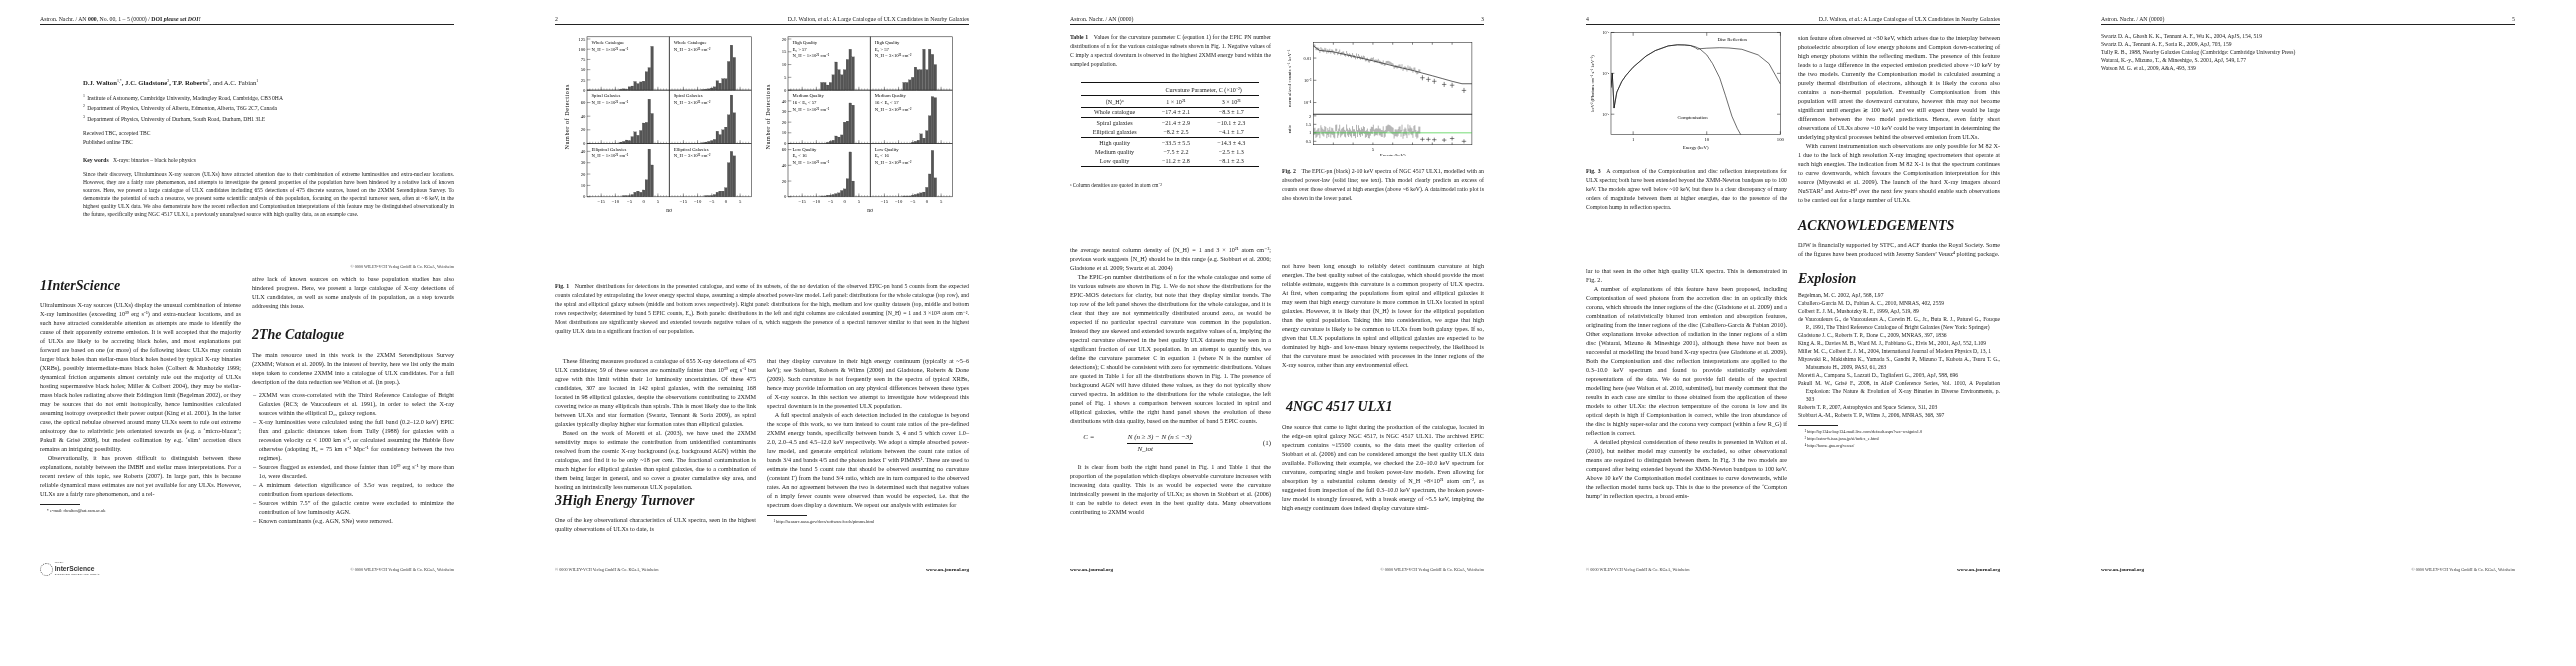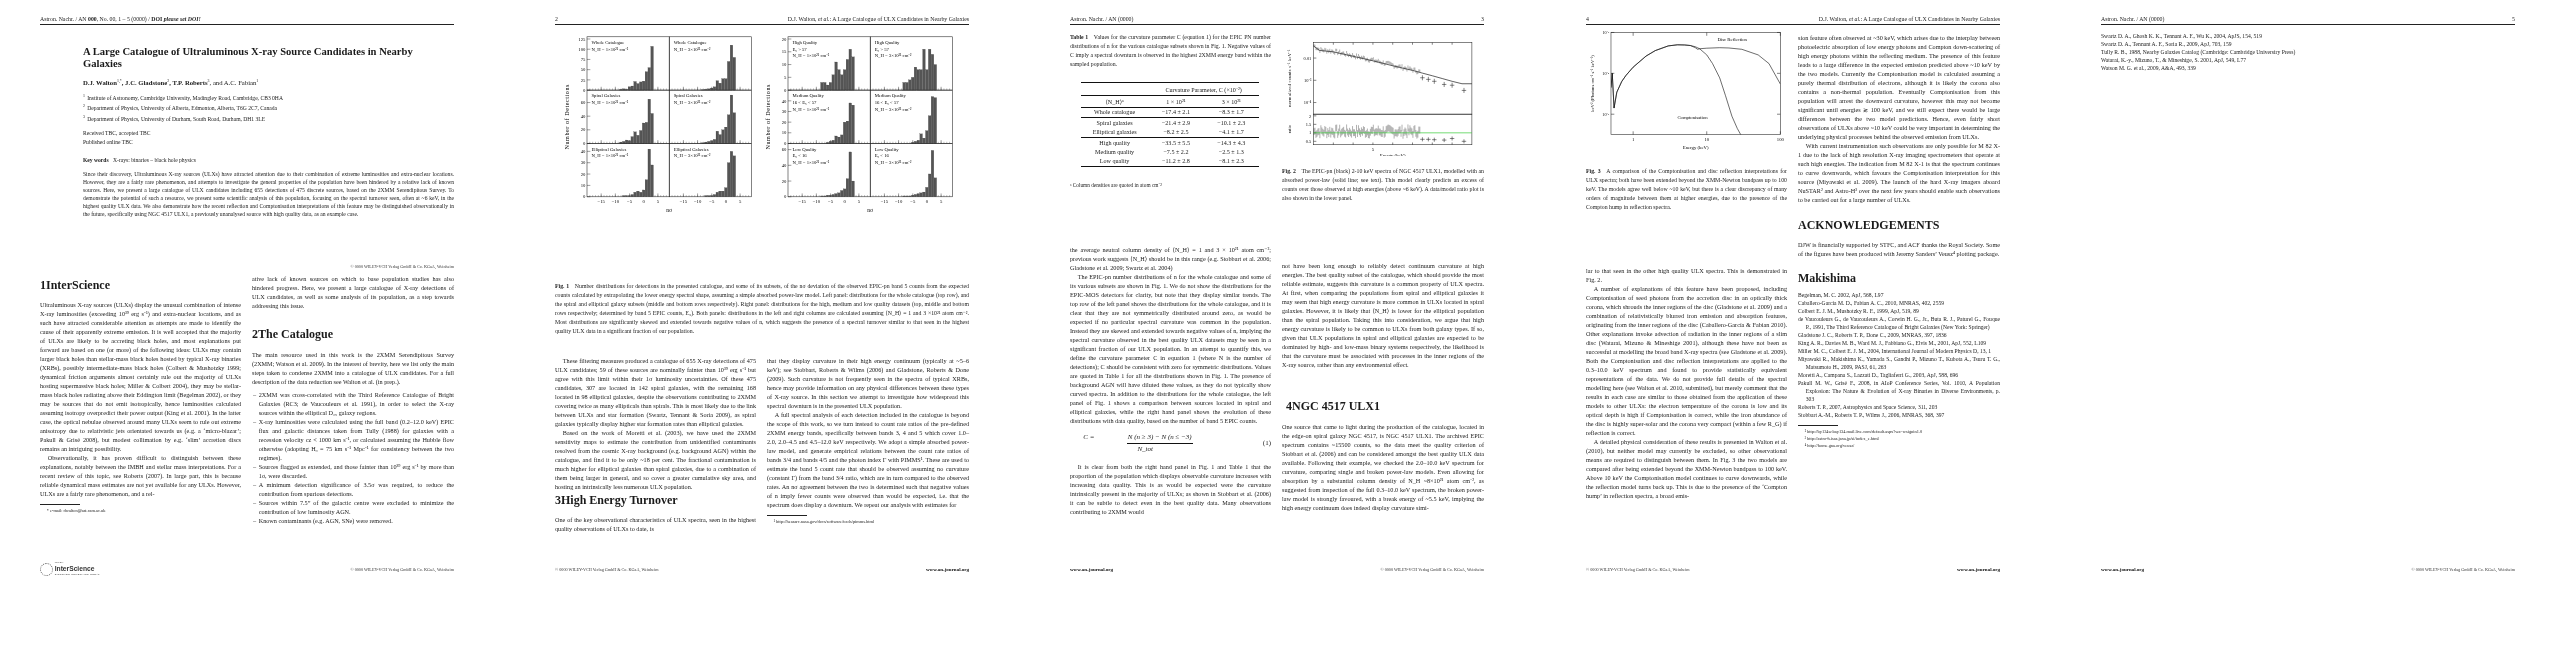--- a/index.html
+++ b/index.html
@@ -27,21 +27,21 @@
   .authors { position:absolute; left:83px; top:79px; font-size:6.7px; font-weight:bold; }
   .authors sup { font-size:3.9px; font-weight:normal; }
   .affil { position:absolute; left:83px; top:92px; font-size:5.6px; line-height:8.5px; }
   .affil sup { font-size:3.9px; margin-right:2.2px; }
   .received { position:absolute; left:83px; top:129px; font-size:5.6px; line-height:8.6px; }
   .keywords { position:absolute; left:83px; top:157px; font-size:5.6px; }
   .keywords b { margin-right:4.4px; }
   .abstract { position:absolute; left:83px; width:371px; top:170px; font-size:5.6px; line-height:8px; text-align:justify; }
   .copy-abs { position:absolute; right:61px; top:264px; font-size:4.2px; color:#333; }
 
-  h2 { font-size:12px; font-weight:bold; margin:0; }
+  h2 { font-size:14px; font-weight:bold; margin:0;font-style:italic; }
 
   .arxiv { position:absolute; left:4.4px; top:495px; transform-origin:0 0; transform:rotate(-90deg);
            font-size:17px; color:#9a9a9a; letter-spacing:0.6px; white-space:nowrap; font-family:"Liberation Serif", serif; }
 
   ul.dash { list-style:none; margin:0; padding:0; }
   ul.dash li { position:relative; padding-left:6.7px; }
   ul.dash li::before { content:"–"; position:absolute; left:1.1px; }
 
   .fn-rule { width:40px; height:0; border-top:0.6px solid #222; margin:5.6px 0 2.2px; }
   .footnote { font-size:4.4px; line-height:7.2px; padding-left:6.7px; }
@@ -76,21 +76,20 @@
 
 <div class="arxiv">arXiv:1011.0398v1  [astro-ph.HE]  1 Nov 2010</div>
 
 <div class="page page-1">
   <div class="run-head">
     <span>
       <span>Astron. Nachr. / AN </span><b>000</b><span>, No. 00, 1 – 5 (0000) / </span><b>DOI</b><i> please set DOI!</i>
     </span>
   </div>
 
-  <h1 class="title">A Large Catalogue of Ultraluminous X-ray Source Candidates in Nearby Galaxies</h1>
 
   <div class="authors">
     <span>D.J. Walton</span><sup>1,*</sup><span>, J.C. Gladstone</span><sup>2</sup><span>, T.P. Roberts</span><sup>3</sup><span style="font-weight:normal">, and A.C. Fabian</span><sup>1</sup>
   </div>
 
   <div class="affil">
     <div><sup>1</sup><span>Institute of Astronomy, Cambridge University, Madingley Road, Cambridge, CB3 0HA</span></div>
     <div><sup>2</sup><span>Department of Physics, University of Alberta, Edmonton, Alberta, T6G 2C7, Canada</span></div>
     <div><sup>3</sup><span>Department of Physics, University of Durham, South Road, Durham, DH1 3LE</span></div>
   </div>
@@ -1275,21 +1274,21 @@
     <p>lar to that seen in the other high quality ULX spectra. This is demonstrated in Fig. 2.</p>
     <p class="ind">A number of explanations of this feature have been proposed, including Comptonisation of seed photons from the accretion disc in an optically thick corona, which shrouds the inner regions of the disc (Gladstone et al. 2009) and a combination of relativistically blurred iron emission and absorption features, originating from the inner regions of the disc (Caballero-García &amp; Fabian 2010). Other explanations invoke advection of radiation in the inner regions of a slim disc (Watarai, Mizuno &amp; Mineshige 2001), although these have not been as successful at modelling the broad band X-ray spectra (see Gladstone et al. 2009). Both the Comptonisation and disc reflection interpretations are applied to the 0.3–10.0 keV spectrum and found to provide statistically equivalent representations of the data. We do not provide full details of the spectral modelling here (see Walton et al. 2010, submitted), but merely comment that the results in each case are similar to those obtained from the application of these models to other ULXs: the electron temperature of the corona is low and its optical depth is high if Comptonisation is correct, while the iron abundance of the disc is highly super-solar and the corona very compact (within a few R_G) if reflection is correct.</p>
     <p class="ind">A detailed physical consideration of these results is presented in Walton et al. (2010), but neither model may currently be excluded, so other observational means are required to distinguish between them. In Fig. 3 the two models are compared after being extended beyond the XMM-Newton bandpass to 100 keV. Above 10 keV the Comptonisation model continues to curve downwards, while the reflection model turns back up. This is due to the presence of the ‘Compton hump’ in reflection spectra, a broad emis-</p>
   </div>
 
   <div class="col col-r" style="top:33px;">
     <p>sion feature often observed at ~30 keV, which arises due to the interplay between photoelectric absorption of low energy photons and Compton down-scattering of high energy photons within the reflecting medium. The presence of this feature leads to a large difference in the expected emission predicted above ~10 keV by the two models. Currently the Comptonisation model is calculated assuming a purely thermal distribution of electrons, although it is likely the corona also contains a non-thermal population. Eventually Comptonisation from this population will arrest the downward curvature, however this may not become significant until energies ≳ 100 keV, and we still expect there would be large differences between the two model predictions. Hence, even fairly short observations of ULXs above ~10 keV could be very important in determining the underlying physical processes behind the observed emission from ULXs.</p>
     <p class="ind">With current instrumentation such observations are only possible for M 82 X-1 due to the lack of high resolution X-ray imaging spectrometers that operate at such high energies. The indication from M 82 X-1 is that the spectrum continues to curve downwards, which favours the Comptonisation interpretation for this source (Miyawaki et al. 2009). The launch of the hard X-ray imagers aboard NuSTAR² and Astro-H³ over the next few years should enable such observations to be carried out for a large number of ULXs.</p>
     <h2 style="margin:16.7px 0 10px;">ACKNOWLEDGEMENTS</h2>
     <p>DJW is financially supported by STFC, and ACF thanks the Royal Society. Some of the figures have been produced with Jeremy Sanders’ Veusz⁴ plotting package.</p>
-    <h2 style="margin:16.7px 0 7.8px;">Makishima</h2>
+    <h2 style="margin:16.7px 0 7.8px;">Explosion</h2>
     <div class="refs">
       <div class="ref">Begelman, M. C. 2002, ApJ, 568, L97</div>
       <div class="ref">Caballero-García M. D., Fabian A. C., 2010, MNRAS, 402, 2559</div>
       <div class="ref">Colbert E. J. M., Mushotzky R. F., 1999, ApJ, 519, 89</div>
       <div class="ref">de Vaucouleurs G., de Vaucouleurs A., Corwin H. G., Jr., Buta R. J., Paturel G., Fouque P., 1991, The Third Reference Catalogue of Bright Galaxies (New York: Springer)</div>
       <div class="ref">Gladstone J. C., Roberts T. P., Done C., 2009, MNRAS, 397, 1836</div>
       <div class="ref">King A. R., Davies M. B., Ward M. J., Fabbiano G., Elvis M., 2001, ApJ, 552, L109</div>
       <div class="ref">Miller M. C., Colbert E. J. M., 2004, International Journal of Modern Physics D, 13, 1</div>
       <div class="ref">Miyawaki R., Makishima K., Yamada S., Gandhi P., Mizuno T., Kubota A., Tsuru T. G., Matsumoto H., 2009, PASJ, 61, 263</div>
       <div class="ref">Moretti A., Campana S., Lazzati D., Tagliaferri G., 2003, ApJ, 588, 696</div>

